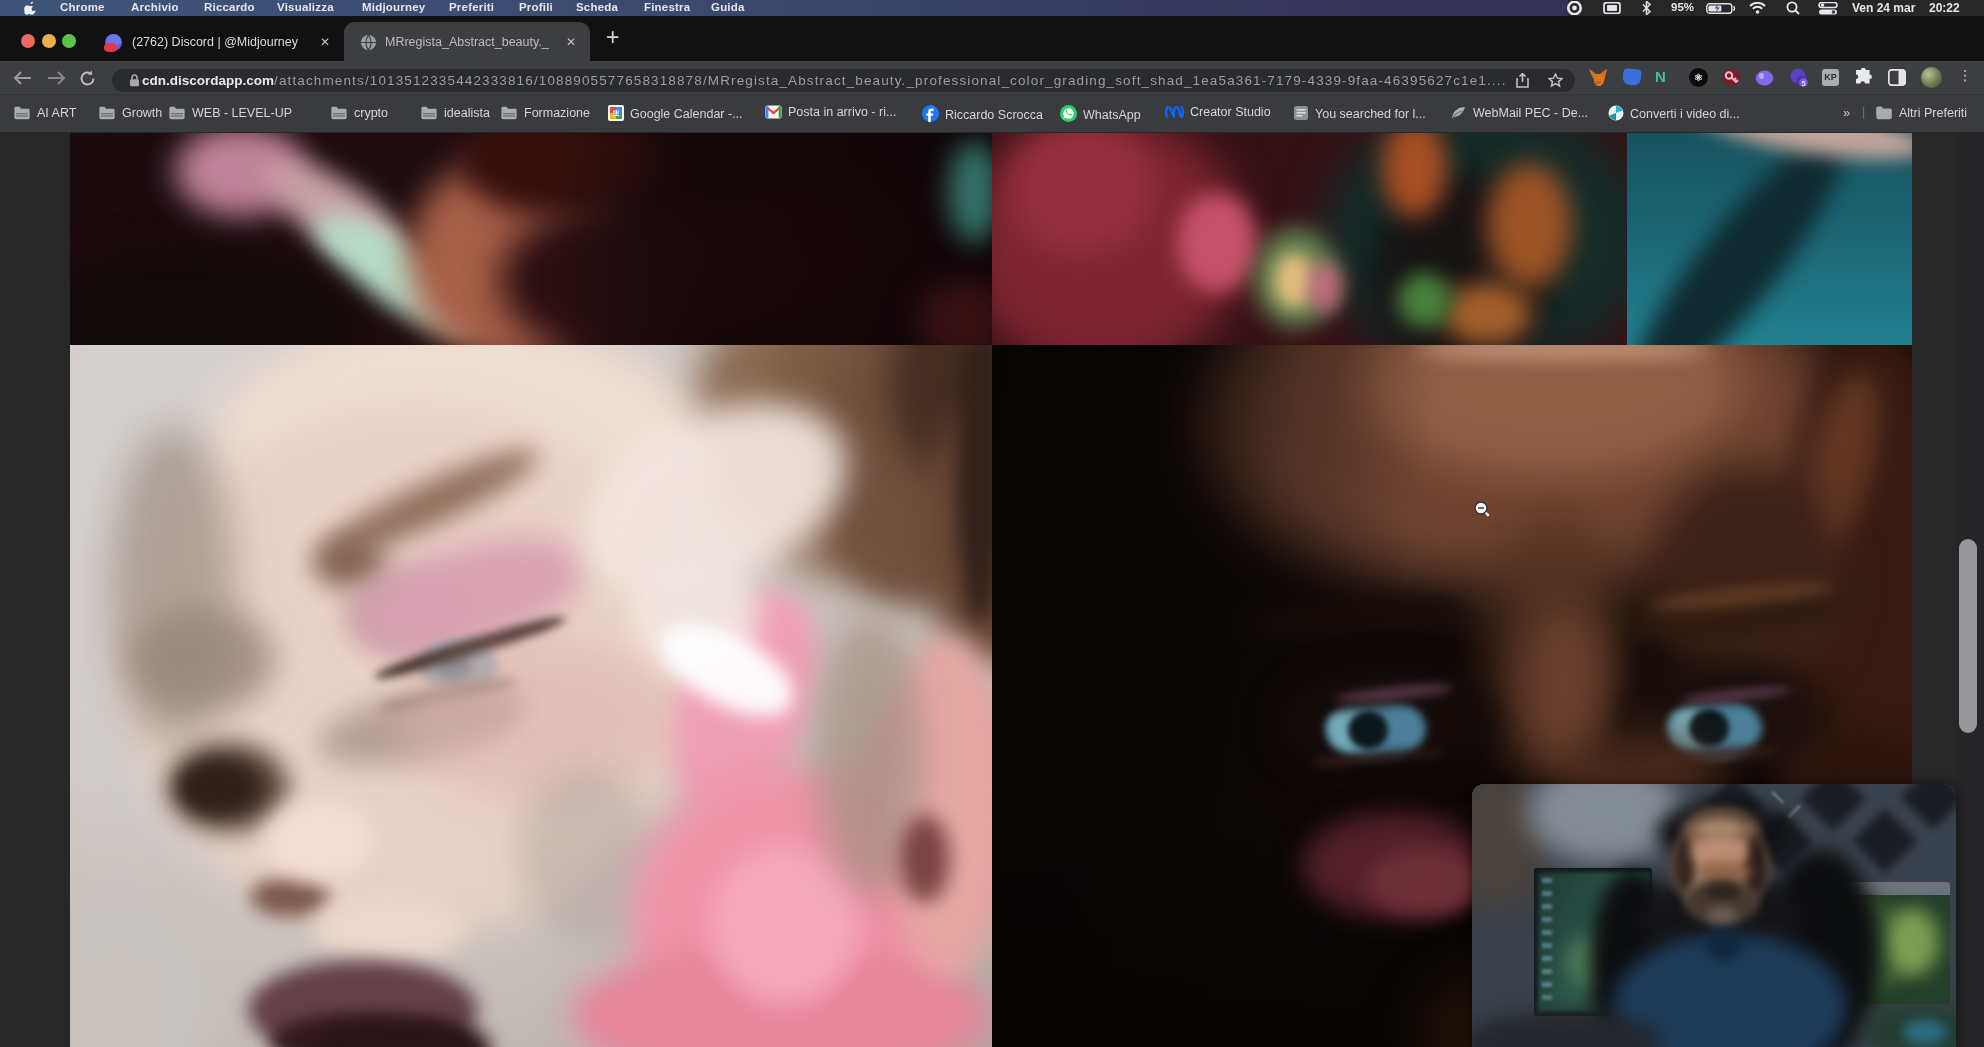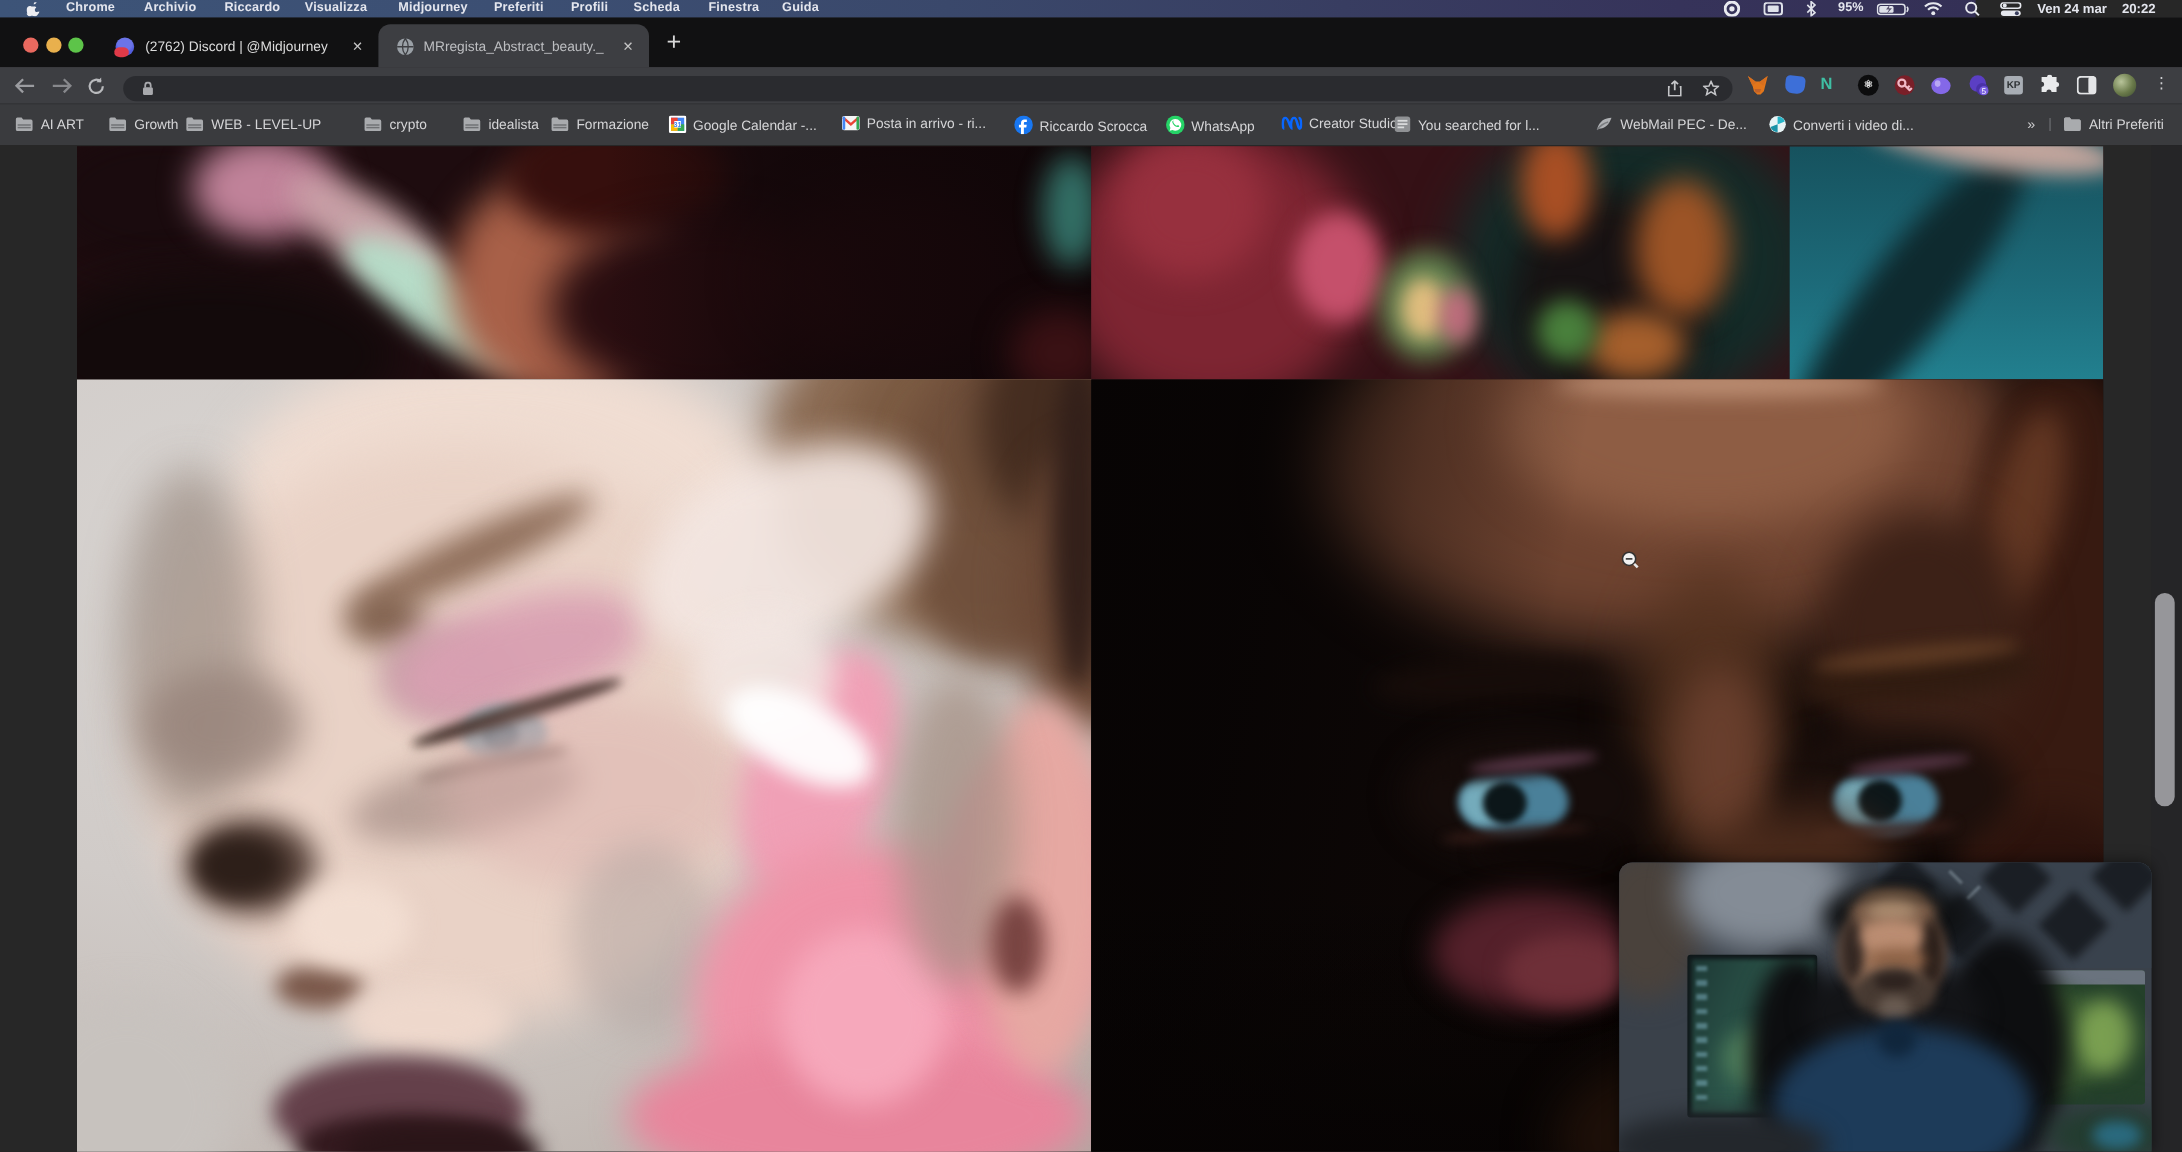--- a/index.html
+++ b/index.html
@@ -2,21 +2,21 @@
 <html><head>
 <meta charset="utf-8">
 <style>
   * { margin:0; padding:0; box-sizing:border-box; }
   html,body { width:1984px; height:1047px; overflow:hidden; background:#272727;
     font-family:"Liberation Sans", sans-serif; }
   .abs { position:absolute; }
   #screen { position:relative; width:1984px; height:1047px; overflow:hidden; }
 
   
-  #menubar { left:0; top:0; width:1796px; height:16px;
+  #menubar { left:0; top:0; width:1568px; height:16px;
     background:linear-gradient(90deg,#3d5478 0%,#3c4f73 25%,#3a486b 48%,#383d61 68%,#36335a 85%,#343056 100%);
     color:#e4e6ee; font-size:11.5px; }
   #menubar .mi { position:absolute; top:1px; white-space:nowrap; font-weight:700; letter-spacing:.2px; }
   #menubar .rt { position:absolute; top:1px; white-space:nowrap; font-weight:700; }
 
   
   #tabbar { left:0; top:16px; width:1984px; height:45px; background:#111112; }
   .dot { position:absolute; top:18px; width:14px; height:14px; border-radius:50%; }
   .tab-inactive { position:absolute; left:96px; top:6px; width:244px; height:39px; color:#dcdcdc; }
   .tab-active { position:absolute; left:344px; top:6px; width:246px; height:39px; background:#3d3e42;
@@ -138,20 +138,21 @@
       </svg>
     <svg class="abs" style="left:79px;top:9px" width="17" height="17" viewBox="0 0 17 17">
         <path d="M14.5 8.5 a6 6 0 1 1 -1.8 -4.3" stroke="#b9babd" stroke-width="2" fill="none"></path>
         <path d="M13 0.5 v4.2 h-4.4 z" fill="#b9babd"></path>
       </svg>
     <div id="urlpill">
       <svg class="abs" style="left:17px;top:5px" width="11" height="13" viewBox="0 0 11 13">
           <rect x="1" y="5.3" width="9" height="7" rx="1.4" fill="#a8a9ad"></rect>
           <path d="M3 5.5 v-1.7 a2.5 2.8 0 0 1 5 0 v1.7" stroke="#a8a9ad" stroke-width="1.6" fill="none"></path>
         </svg>
+      <div id="urltext"><b>cdn.discordapp.com</b><span style="letter-spacing:1.13px">/attachments/1013512335442333816/1088905577658318878/MRregista_Abstract_beauty._professional_color_grading_soft_shad_1ea5a361-7179-4339-9faa-46395627c1e1....</span></div>
       <svg class="abs" style="left:1404px;top:4px" width="13" height="15" viewBox="0 0 13 15">
           <path d="M6.5 1 v8 M3.5 3.5 L6.5 0.7 L9.5 3.5" stroke="#c4c5c8" stroke-width="1.6" fill="none"></path>
           <path d="M2 6 H1 v8 h11 v-8 h-1" stroke="#c4c5c8" stroke-width="1.5" fill="none"></path>
         </svg>
       <svg class="abs" style="left:1436px;top:4px" width="15" height="15" viewBox="0 0 15 15">
           <path d="M7.5 1 l1.9 4.2 4.6.4-3.5 3 1.1 4.5-4.1-2.5-4.1 2.5 1.1-4.5-3.5-3 4.6-.4z" fill="none" stroke="#c4c5c8" stroke-width="1.4"></path>
         </svg>
     </div>
 
     <svg class="abs" style="left:1588px;top:7px" width="20" height="19" viewBox="0 0 20 19">
@@ -241,21 +242,21 @@
           <path d="M11.5 6 h-1.8 c-.5 0-.9.4-.9 1 v1.4 h2.6 l-.4 2.4 h-2.2 V17 h-2.6 v-6.2 H4.3 V8.4 h1.9 V6.7 c0-1.9 1.2-3.1 3-3.1 h2.3z" fill="#fff"></path>
         </svg>Riccardo Scrocca</span>
     <span class="bm" style="left:1060px"><svg width="17" height="17" viewBox="0 0 17 17">
           <circle cx="8.5" cy="8.5" r="8.5" fill="#25d366"></circle>
           <path d="M8.5 3.2 a5.3 5.3 0 0 0 -4.5 8.1 l-.7 2.5 2.6-.7 a5.3 5.3 0 1 0 2.6-9.9z" fill="#fff"></path>
           <path d="M6.6 5.9 c.5 1.6 1.7 2.9 3.4 3.5 l.9-.8 1.2.9 c-.3.9-1 1.2-1.9 1-2-.4-3.9-2.2-4.4-4.2 -.2-.9.2-1.6 1-1.8z" fill="#25d366"></path>
         </svg>WhatsApp</span>
     <span class="bm" style="left:1165px"><svg width="19" height="13" viewBox="0 0 19 13">
           <path d="M2.5 11.5 C0.5 11.5 0.5 1.5 3.5 1.5 C6.5 1.5 7.5 11.5 10 11.5 M10 11.5 C7.5 11.5 8.5 1.5 11.5 1.5 C14.5 1.5 14.5 11.5 16.5 11.5 C18.5 11.5 18.5 1.5 15.5 1.5" fill="none" stroke="#0866ff" stroke-width="2.4" transform="translate(0,-0.5) scale(1, 1) rotate(0)"></path>
         </svg>Creator Studio</span>
-    <span class="bm" style="left:1267px"><svg width="16" height="16" viewBox="0 0 16 16">
+    <span class="bm" style="left:1293px"><svg width="16" height="16" viewBox="0 0 16 16">
           <rect x="1" y="1" width="14" height="14" rx="2.5" fill="#8f9194"></rect>
           <rect x="3.5" y="4" width="9" height="1.6" fill="#dadbdc"></rect>
           <rect x="3.5" y="7" width="9" height="1.6" fill="#dadbdc"></rect>
           <rect x="3.5" y="10" width="6" height="1.6" fill="#dadbdc"></rect>
         </svg>You searched for l...</span>
     <span class="bm" style="left:1450px"><svg width="17" height="15" viewBox="0 0 17 15">
           <path d="M2 12 C4 5 9 2 15 2 C13 8 9 12 3.5 12z" fill="#b0b2b5"></path>
           <path d="M2 13 C5 9 8 7 12 6" fill="none" stroke="#7b7d80" stroke-width="1.4"></path>
         </svg>WebMail PEC - De...</span>
     <span class="bm" style="left:1608px"><svg width="16" height="16" viewBox="0 0 16 16">

